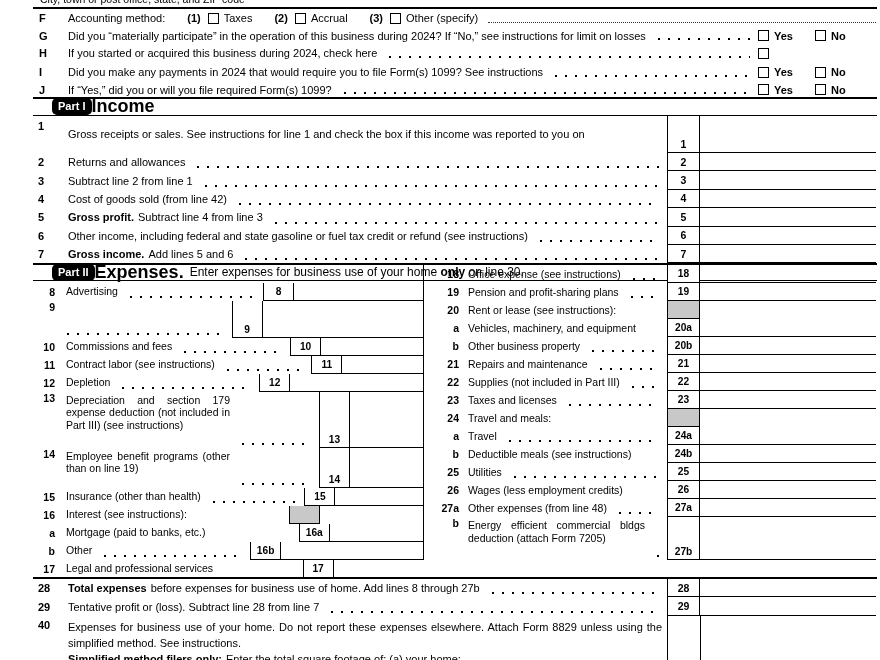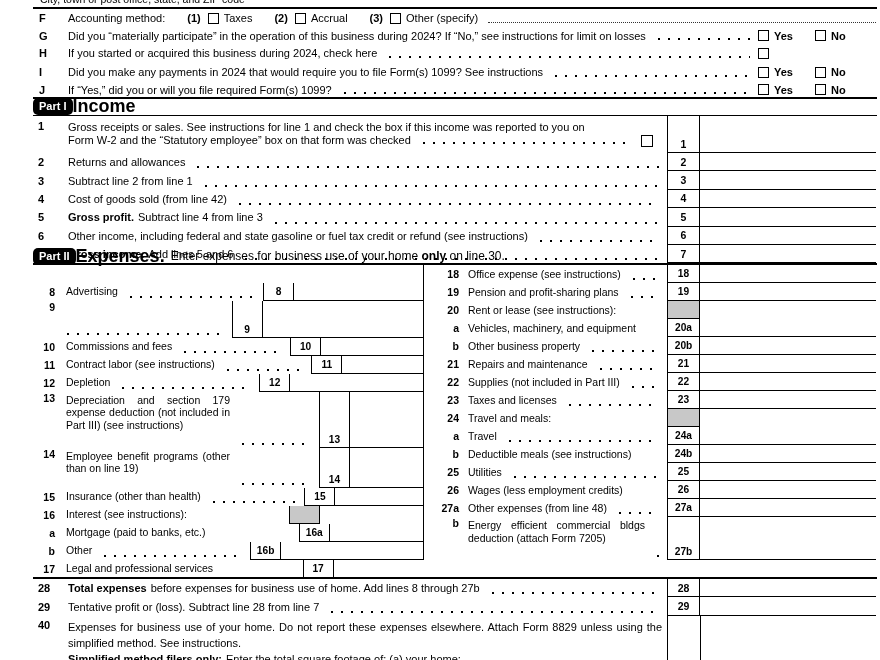--- a/index.html
+++ b/index.html
@@ -19,21 +19,21 @@
   .cbsm{width:12px;height:12px;}
   .yngroup{display:flex;align-items:center;width:118px;flex:none;}
   .yn{font-weight:bold;padding-left:5px;box-sizing:border-box;}
   .yn.first{width:46px;}
   .opt{display:flex;align-items:center;margin-left:22px;}
   .optnum{font-weight:bold;margin-right:7px;}
   .optlab{margin-left:5px;}
   .dotline{flex:1;border-bottom:1.6px dotted #333;margin:0 0 3px 10px;align-self:flex-end;min-width:20px;}
   
   .bar{position:absolute;left:33px;right:3px;border-bottom:1px solid #000;display:flex;align-items:center;height:16px;}
-  .badge{background:#000;color:#fff;font-weight:bold;font-size:11px;padding:2px 6px 3px;flex:none;border-radius:5px;}
+  .badge{background:#000;color:#fff;font-weight:bold;font-size:11px;padding:2px 6px 3px;flex:none;border-radius:5px;margin-left:19px;}
   .bartitle{font-weight:bold;font-size:18px;white-space:nowrap;}
   .barsub{font-size:12px;margin-left:6px;white-space:nowrap;}
   .barsub .bb{font-weight:bold;}
   
   .p1{position:absolute;left:33px;right:4px;top:115.5px;}
   .p1row{display:flex;align-items:center;font-size:11px;}
   .lnum{width:35px;padding-left:5px;font-weight:bold;flex:none;box-sizing:border-box;}
   .numcell{width:33px;flex:none;border-left:1px solid #000;border-right:1px solid #000;border-bottom:1px solid #000;
            display:flex;align-items:center;justify-content:center;font-weight:bold;font-size:10.5px;
            box-sizing:border-box;align-self:stretch;}
@@ -154,25 +154,20 @@
   <div class="bar" style="top:98.5px">
     <span class="badge">Part I</span>
     <span class="bartitle">Income</span>
   </div>
 
   <div class="p1">
     <div class="p1row" style="height:37.5px">
       <span class="lnum" style="align-self:flex-start;padding-top:4px">1</span>
       <div class="textcol">
         <div>Gross receipts or sales. See instructions for line 1 and check the box if this income was reported to you on</div>
-        <div class="row2">
-          <span>Form W-2 and the “Statutory employee” box on that form was checked</span>
-          <span class="dots"></span>
-          <span class="cb cbsm" style="margin-right:14px"></span>
-        </div>
       </div>
       <div class="numcell bot">1</div>
       <div class="amtcell"></div>
     </div>
     <div class="p1row" style="height:18.4px">
       <span class="lnum">2</span>
       <span>Returns and allowances</span>
       <span class="dots"></span>
       <div class="numcell">2</div>
       <div class="amtcell"></div>
@@ -211,21 +206,21 @@
       <span class="b">Gross income.</span>
       <span>Add lines 5 and 6</span>
       <span class="dots"></span>
       <div class="numcell">7</div>
       <div class="amtcell"></div>
     </div>
   </div>
 
   <div class="thick" style="top:263.4px;height:2px"></div>
 
-  <div class="bar" style="top:248px">
+  <div class="bar" style="top:264px">
     <span class="badge">Part II</span>
     <span class="bartitle">Expenses.</span>
     <span class="barsub"><span>Enter expenses for business use of your home</span> <span class="bb">only</span> <span>on line 30.</span></span>
   </div>
 
   <div class="exp exp-l">
     <div class="erow" style="height:18px">
       <span class="enum enum-l">8</span>
       <span class="elab elab-l">Advertising</span>
       <span class="dots"></span>

